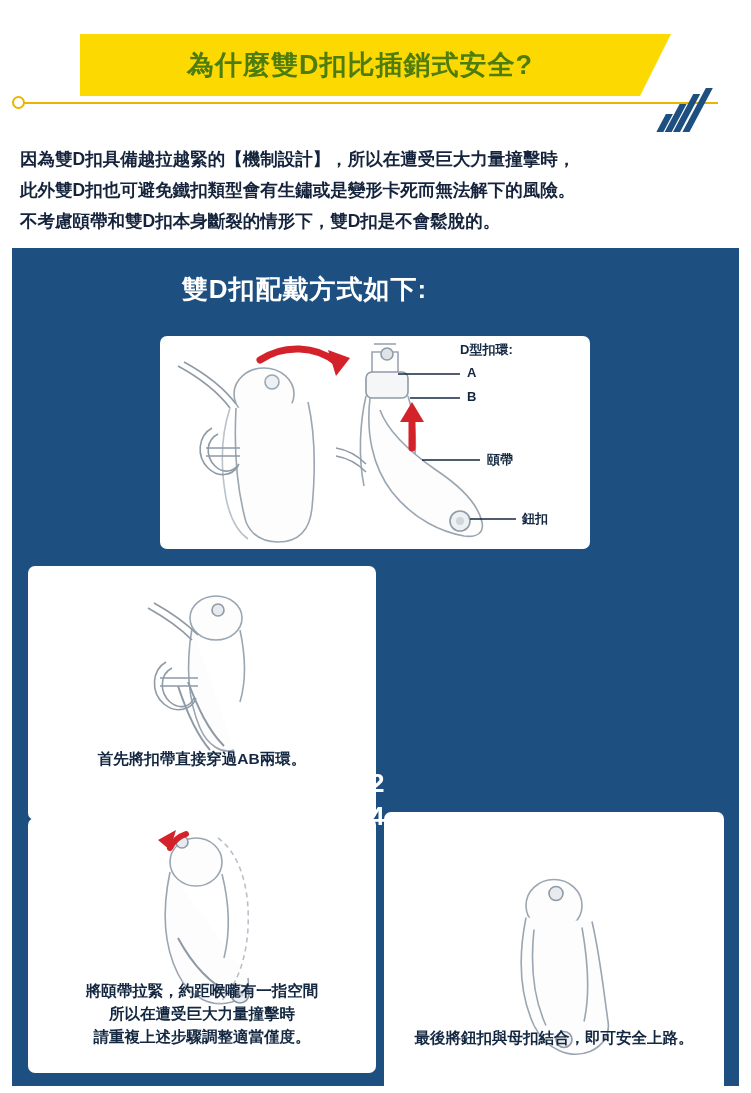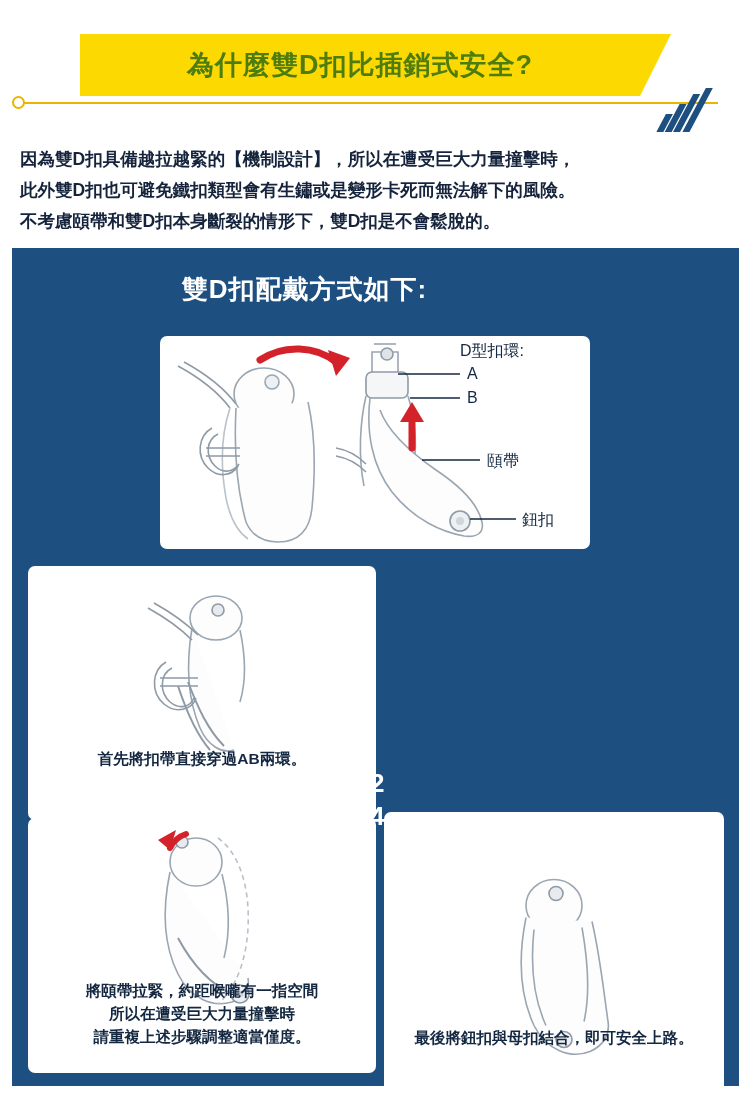--- a/index.html
+++ b/index.html
@@ -82,21 +82,21 @@
   .card-s3{left:16px;top:570px;width:348px;height:255px;}
   .card-s4{left:372px;top:564px;width:340px;height:330px;}
 
   .cap{
     position:absolute;text-align:center;width:100%;
     font-size:15.5px;color:#132741;line-height:22px;font-weight:bold;
   }
 
   
   .lbl{
-    position:absolute;font-size:16px;font-weight:normal;color:#132741;
+    position:absolute;font-size:13px;font-weight:bold;color:#132741;
     white-space:nowrap;
   }
 
   
   .num{
     position:absolute;font-size:26px;font-weight:bold;color:#ffffff;
     line-height:1;
   }
 
   

